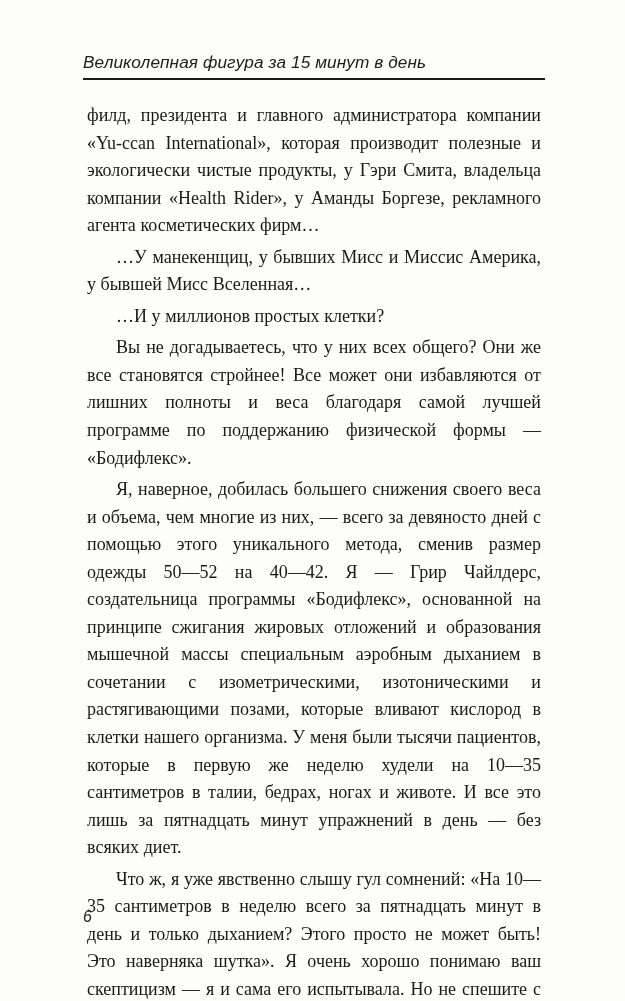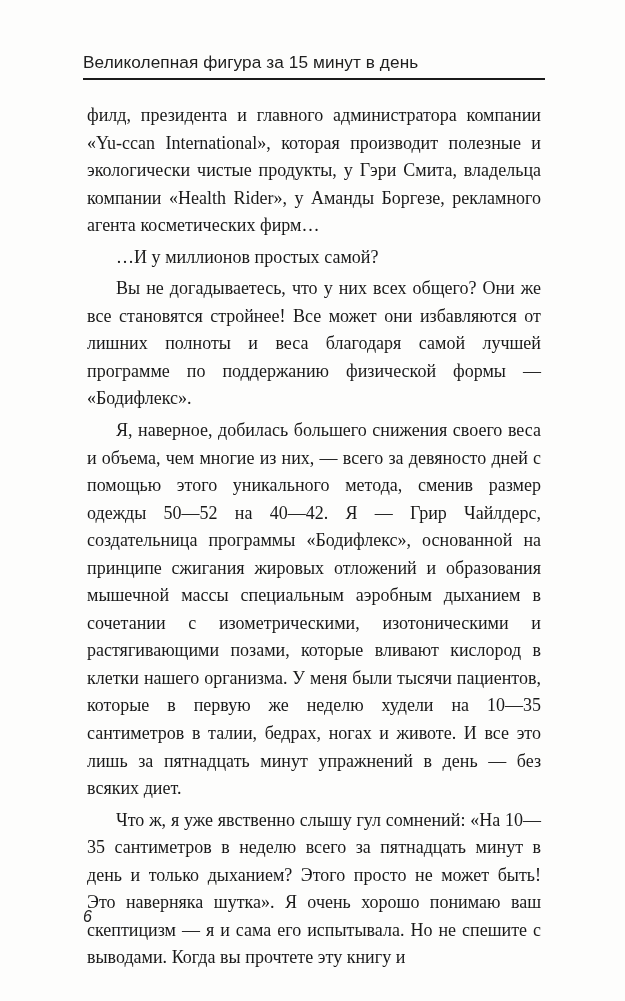--- a/index.html
+++ b/index.html
@@ -38,20 +38,21 @@
 
   
   .running-head {
     position: absolute;
     left: 83px;
     top: 52px;
     width: 462px;
   }
   .running-head-title {
     font-family: "Liberation Sans", "DejaVu Sans", sans-serif;
+    font-style: italic;
     font-weight: 400;
     font-size: 17.2px;
     letter-spacing: 0.1px;
     color: #202020;
     white-space: nowrap;
   }
   .head-rule {
     margin-top: 5px;
     height: 0;
     border-top: 2.4px solid #1b1b1b;
@@ -97,21 +98,22 @@
 
   <div class="scan-grain"></div>
 
   <div class="running-head">
     <div class="running-head-title">Великолепная фигура за 15 минут в день</div>
     <div class="head-rule"></div>
   </div>
 
   <div class="text-block">
     <p class="body-par continued">филд, президента и главного администратора компании «Yu-ccan International», которая производит полезные и экологически чистые продукты, у Гэри Смита, владельца компании «Health Rider», у Аманды Боргезе, рекламного агента косметических фирм…</p>
-    <p class="body-par">…И у миллионов простых самой?</p>
+    <p class="body-par">…У манекенщиц, у бывших Мисс и Миссис Америка, у бывшей Мисс Вселенная…</p>
+    <p class="body-par">…И у миллионов простых клетки?</p>
     <p class="body-par">Вы не догадываетесь, что у них всех общего? Они же все становятся стройнее! Все может они избавляются от лишних полноты и веса благодаря самой лучшей программе по поддержанию физической формы — «Бодифлекс».</p>
     <p class="body-par">Я, наверное, добилась большего снижения своего веса и объема, чем многие из них, — всего за девяносто дней с помощью этого уникального метода, сменив размер одежды 50—52 на 40—42. Я — Грир Чайлдерс, создательница программы «Бодифлекс», основанной на принципе сжигания жировых отложений и образования мышечной массы специальным аэробным дыханием в сочетании с изометрическими, изотоническими и растягивающими позами, которые вливают кислород в клетки нашего организма. У меня были тысячи пациентов, которые в первую же неделю худели на 10—35 сантиметров в талии, бедрах, ногах и животе. И все это лишь за пятнадцать минут упражнений в день — без всяких диет.</p>
     <p class="body-par">Что ж, я уже явственно слышу гул сомнений: «На 10—35 сантиметров в неделю всего за пятнадцать минут в день и только дыханием? Этого просто не может быть! Это наверняка шутка». Я очень хорошо понимаю ваш скептицизм — я и сама его испытывала. Но не спешите с выводами. Когда вы прочтете эту книгу и</p>
   </div>
 
   <div class="folio">6</div>
 
 </div>
 
 </body></html>

